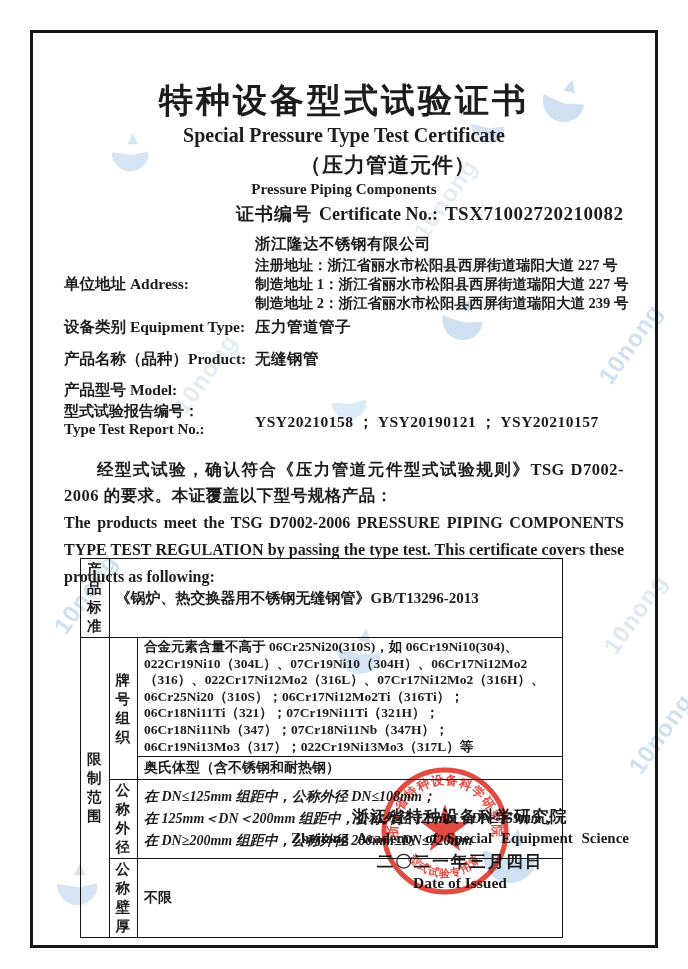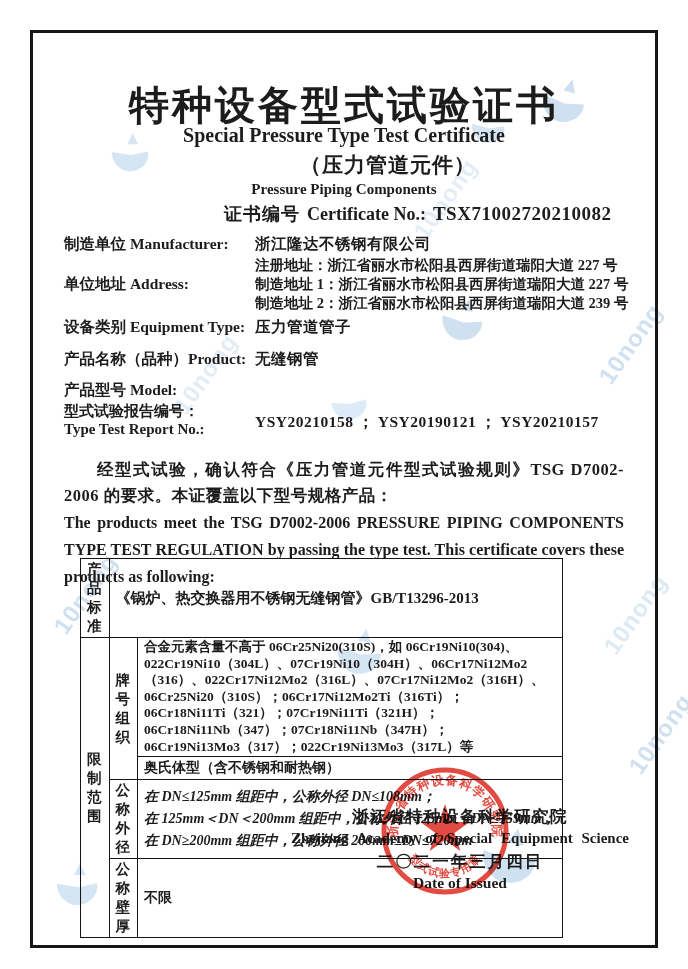--- a/index.html
+++ b/index.html
@@ -10,25 +10,25 @@
   
   .wm{position:absolute;z-index:0;color:#cfe0f1;pointer-events:none;}
   .wm-text{font-family:"Liberation Sans","DejaVu Sans",sans-serif;font-weight:bold;
     font-size:24px;letter-spacing:1px;transform:rotate(-55deg);white-space:nowrap;}
   .wm svg{display:block;}
   
   .frame{position:absolute;left:30px;top:30px;width:622px;height:912px;
     border:3px solid #161616;z-index:1;}
   
   .ctr{position:absolute;left:33px;width:622px;text-align:center;z-index:2;}
-  .title-cn{top:78px;font-size:40px;letter-spacing:3px;font-family:Liberation Serif, serif;}
+  .title-cn{top:78px;font-size:34px;letter-spacing:3px;font-family:Liberation Serif, serif;}
   .title-en{top:124px;font-size:20px;}
   .sub-cn{top:151px;font-size:21px;letter-spacing:1px;padding-left:44px;}
   .sub-en{top:181px;font-size:15px;}
-  .certline{position:absolute;left:224px;top:202px;z-index:2;display:flex;align-items:baseline;gap:7px;white-space:nowrap;}
+  .certline{position:absolute;left:236px;top:202px;z-index:2;display:flex;align-items:baseline;gap:7px;white-space:nowrap;}
   .certline .l-cn{font-size:18px;letter-spacing:1px;}
   .certline .l-en{font-size:18px;}
   .certline .no{font-size:19px;letter-spacing:.5px;}
   
   .lab{position:absolute;left:64px;font-size:15.5px;z-index:2;white-space:nowrap;}
   .val{position:absolute;left:255px;font-size:15.5px;z-index:2;white-space:nowrap;letter-spacing:.5px;}
   .addr-line{position:absolute;left:255px;font-size:14.5px;z-index:2;white-space:nowrap;}
   .rep-lab{position:absolute;left:64px;font-size:15px;z-index:2;white-space:nowrap;}
   
   .stmt{position:absolute;left:64px;top:457px;width:560px;z-index:2;}
@@ -118,21 +118,20 @@
   <div class="ctr title-cn">特种设备型式试验证书</div>
   <div class="ctr title-en">Special Pressure Type Test Certificate</div>
   <div class="ctr sub-cn">（压力管道元件）</div>
   <div class="ctr sub-en">Pressure Piping Components</div>
   <div class="certline">
     <span class="l-cn">证书编号</span>
     <span class="l-en">Certificate No.:</span>
     <span class="no">TSX71002720210082</span>
   </div>
 
-  <div class="lab" style="top:234px;">制造单位 Manufacturer:</div>
   <div class="val" style="top:234px;">浙江隆达不锈钢有限公司</div>
 
   <div class="lab" style="top:274px;">单位地址 Address:</div>
   <div class="addr-line" style="top:256px;">注册地址：浙江省丽水市松阳县西屏街道瑞阳大道 227 号</div>
   <div class="addr-line" style="top:275px;">制造地址 1：浙江省丽水市松阳县西屏街道瑞阳大道 227 号</div>
   <div class="addr-line" style="top:294px;">制造地址 2：浙江省丽水市松阳县西屏街道瑞阳大道 239 号</div>
 
   <div class="lab" style="top:317px;">设备类别 Equipment Type:</div>
   <div class="val" style="top:317px;">压力管道管子</div>
 

